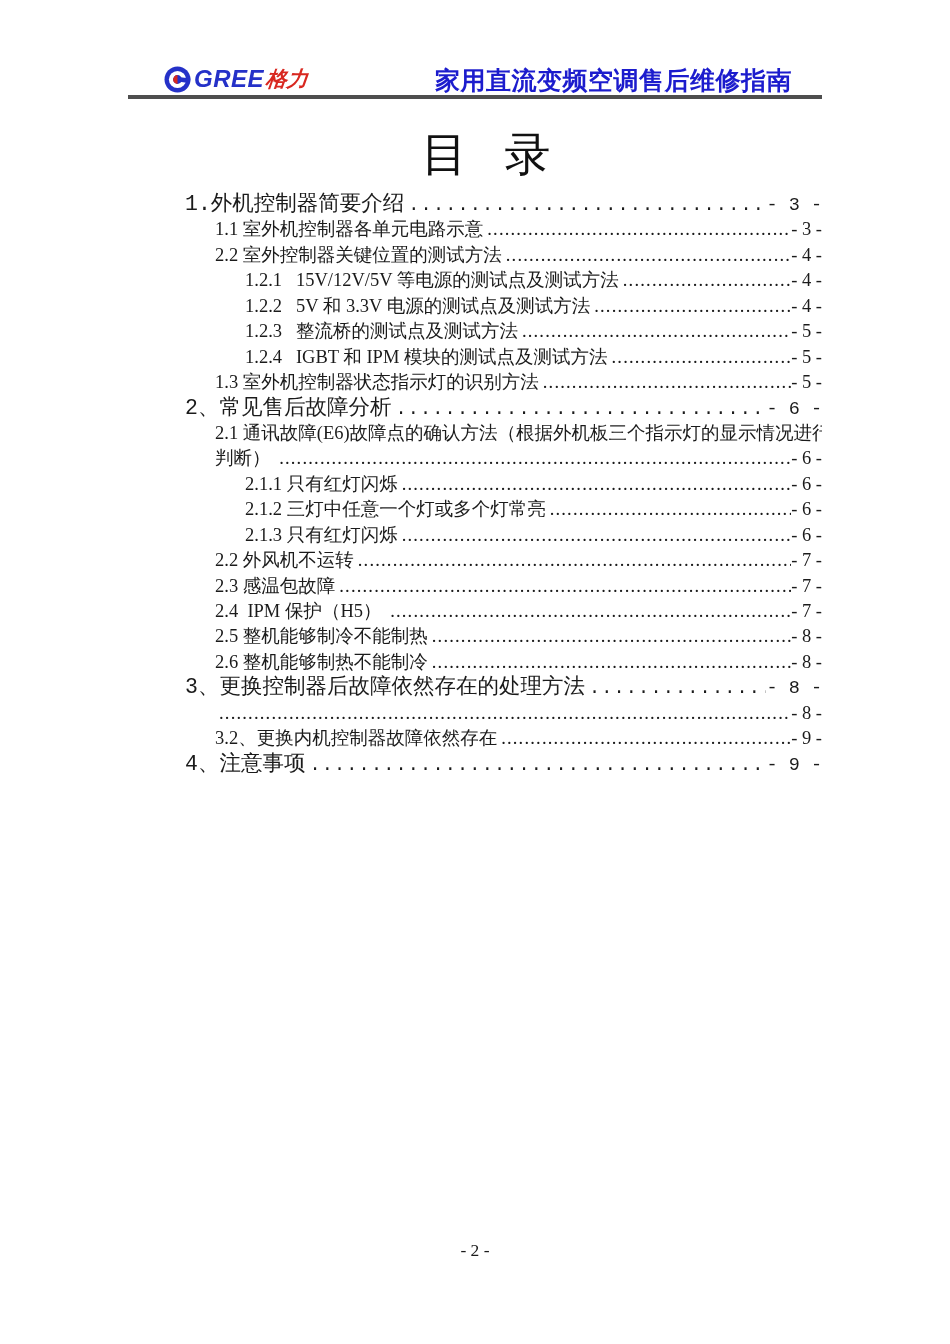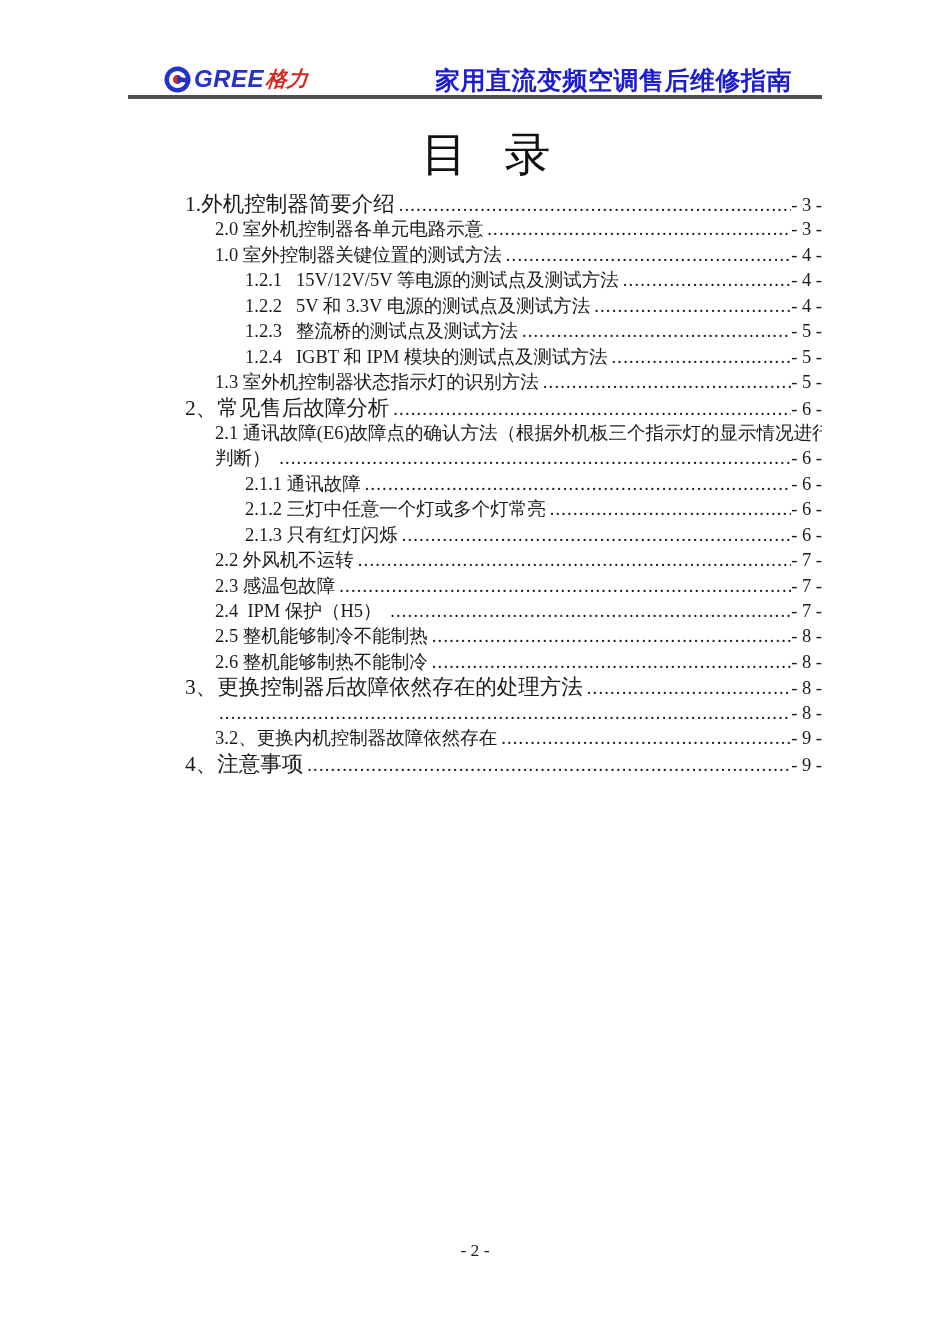--- a/index.html
+++ b/index.html
@@ -88,21 +88,21 @@
     top: 192px;
     width: 692px;
   }
   .toc-line {
     display: flex;
     align-items: baseline;
     height: 25.45px;
     line-height: 25.45px;
     overflow: hidden;
   }
-  .toc-entry.lvl1 .toc-line { padding-left: 55px; font-size: 21.5px; }
+  .toc-entry.lvl1 .toc-line { padding-left: 55px; font-size: 21.5px; font-family: Liberation Mono, monospace; }
   .toc-entry.lvl2 .toc-line { padding-left: 85px; font-size: 18.5px; }
   .toc-entry.lvl3 .toc-line { padding-left: 115px; font-size: 18.5px; }
   .toc-text { white-space: pre; flex-shrink: 0; }
   .toc-leader {
     flex: 1;
     overflow: hidden;
     white-space: nowrap;
     font-size: 18.5px;
     letter-spacing: 1.2px;
     padding: 0 3px 0 4px;
@@ -148,28 +148,28 @@
   <nav class="toc" id="toc">
       <div class="toc-entry lvl1">
         <div class="toc-line">
           <span class="toc-text">1.外机控制器简要介绍</span>
           <span class="toc-leader">............................................................................................................................................................................................................................................................................................................</span>
           <span class="toc-page">- 3 -</span>
         </div>
       </div>
       <div class="toc-entry lvl2">
         <div class="toc-line">
-          <span class="toc-text">2.0 室外机控制器各单元电路示意</span>
+          <span class="toc-text">1.1 室外机控制器各单元电路示意</span>
           <span class="toc-leader">............................................................................................................................................................................................................................................................................................................</span>
           <span class="toc-page">- 3 -</span>
         </div>
       </div>
       <div class="toc-entry lvl2">
         <div class="toc-line">
-          <span class="toc-text">1.0 室外控制器关键位置的测试方法</span>
+          <span class="toc-text">2.2 室外控制器关键位置的测试方法</span>
           <span class="toc-leader">............................................................................................................................................................................................................................................................................................................</span>
           <span class="toc-page">- 4 -</span>
         </div>
       </div>
       <div class="toc-entry lvl3">
         <div class="toc-line">
           <span class="toc-text">1.2.1   15V/12V/5V 等电源的测试点及测试方法</span>
           <span class="toc-leader">............................................................................................................................................................................................................................................................................................................</span>
           <span class="toc-page">- 4 -</span>
         </div>
@@ -214,21 +214,21 @@
           <span class="toc-text">2.1 通讯故障(E6)故障点的确认方法（根据外机板三个指示灯的显示情况进行</span>
         </div>
         <div class="toc-line">
           <span class="toc-text">判断） </span>
           <span class="toc-leader">............................................................................................................................................................................................................................................................................................................</span>
           <span class="toc-page">- 6 -</span>
         </div>
       </div>
       <div class="toc-entry lvl3">
         <div class="toc-line">
-          <span class="toc-text">2.1.1 通讯故障</span>
+          <span class="toc-text">2.1.1 只有红灯闪烁</span>
           <span class="toc-leader">............................................................................................................................................................................................................................................................................................................</span>
           <span class="toc-page">- 6 -</span>
         </div>
       </div>
       <div class="toc-entry lvl3">
         <div class="toc-line">
           <span class="toc-text">2.1.2 三灯中任意一个灯或多个灯常亮</span>
           <span class="toc-leader">............................................................................................................................................................................................................................................................................................................</span>
           <span class="toc-page">- 6 -</span>
         </div>

